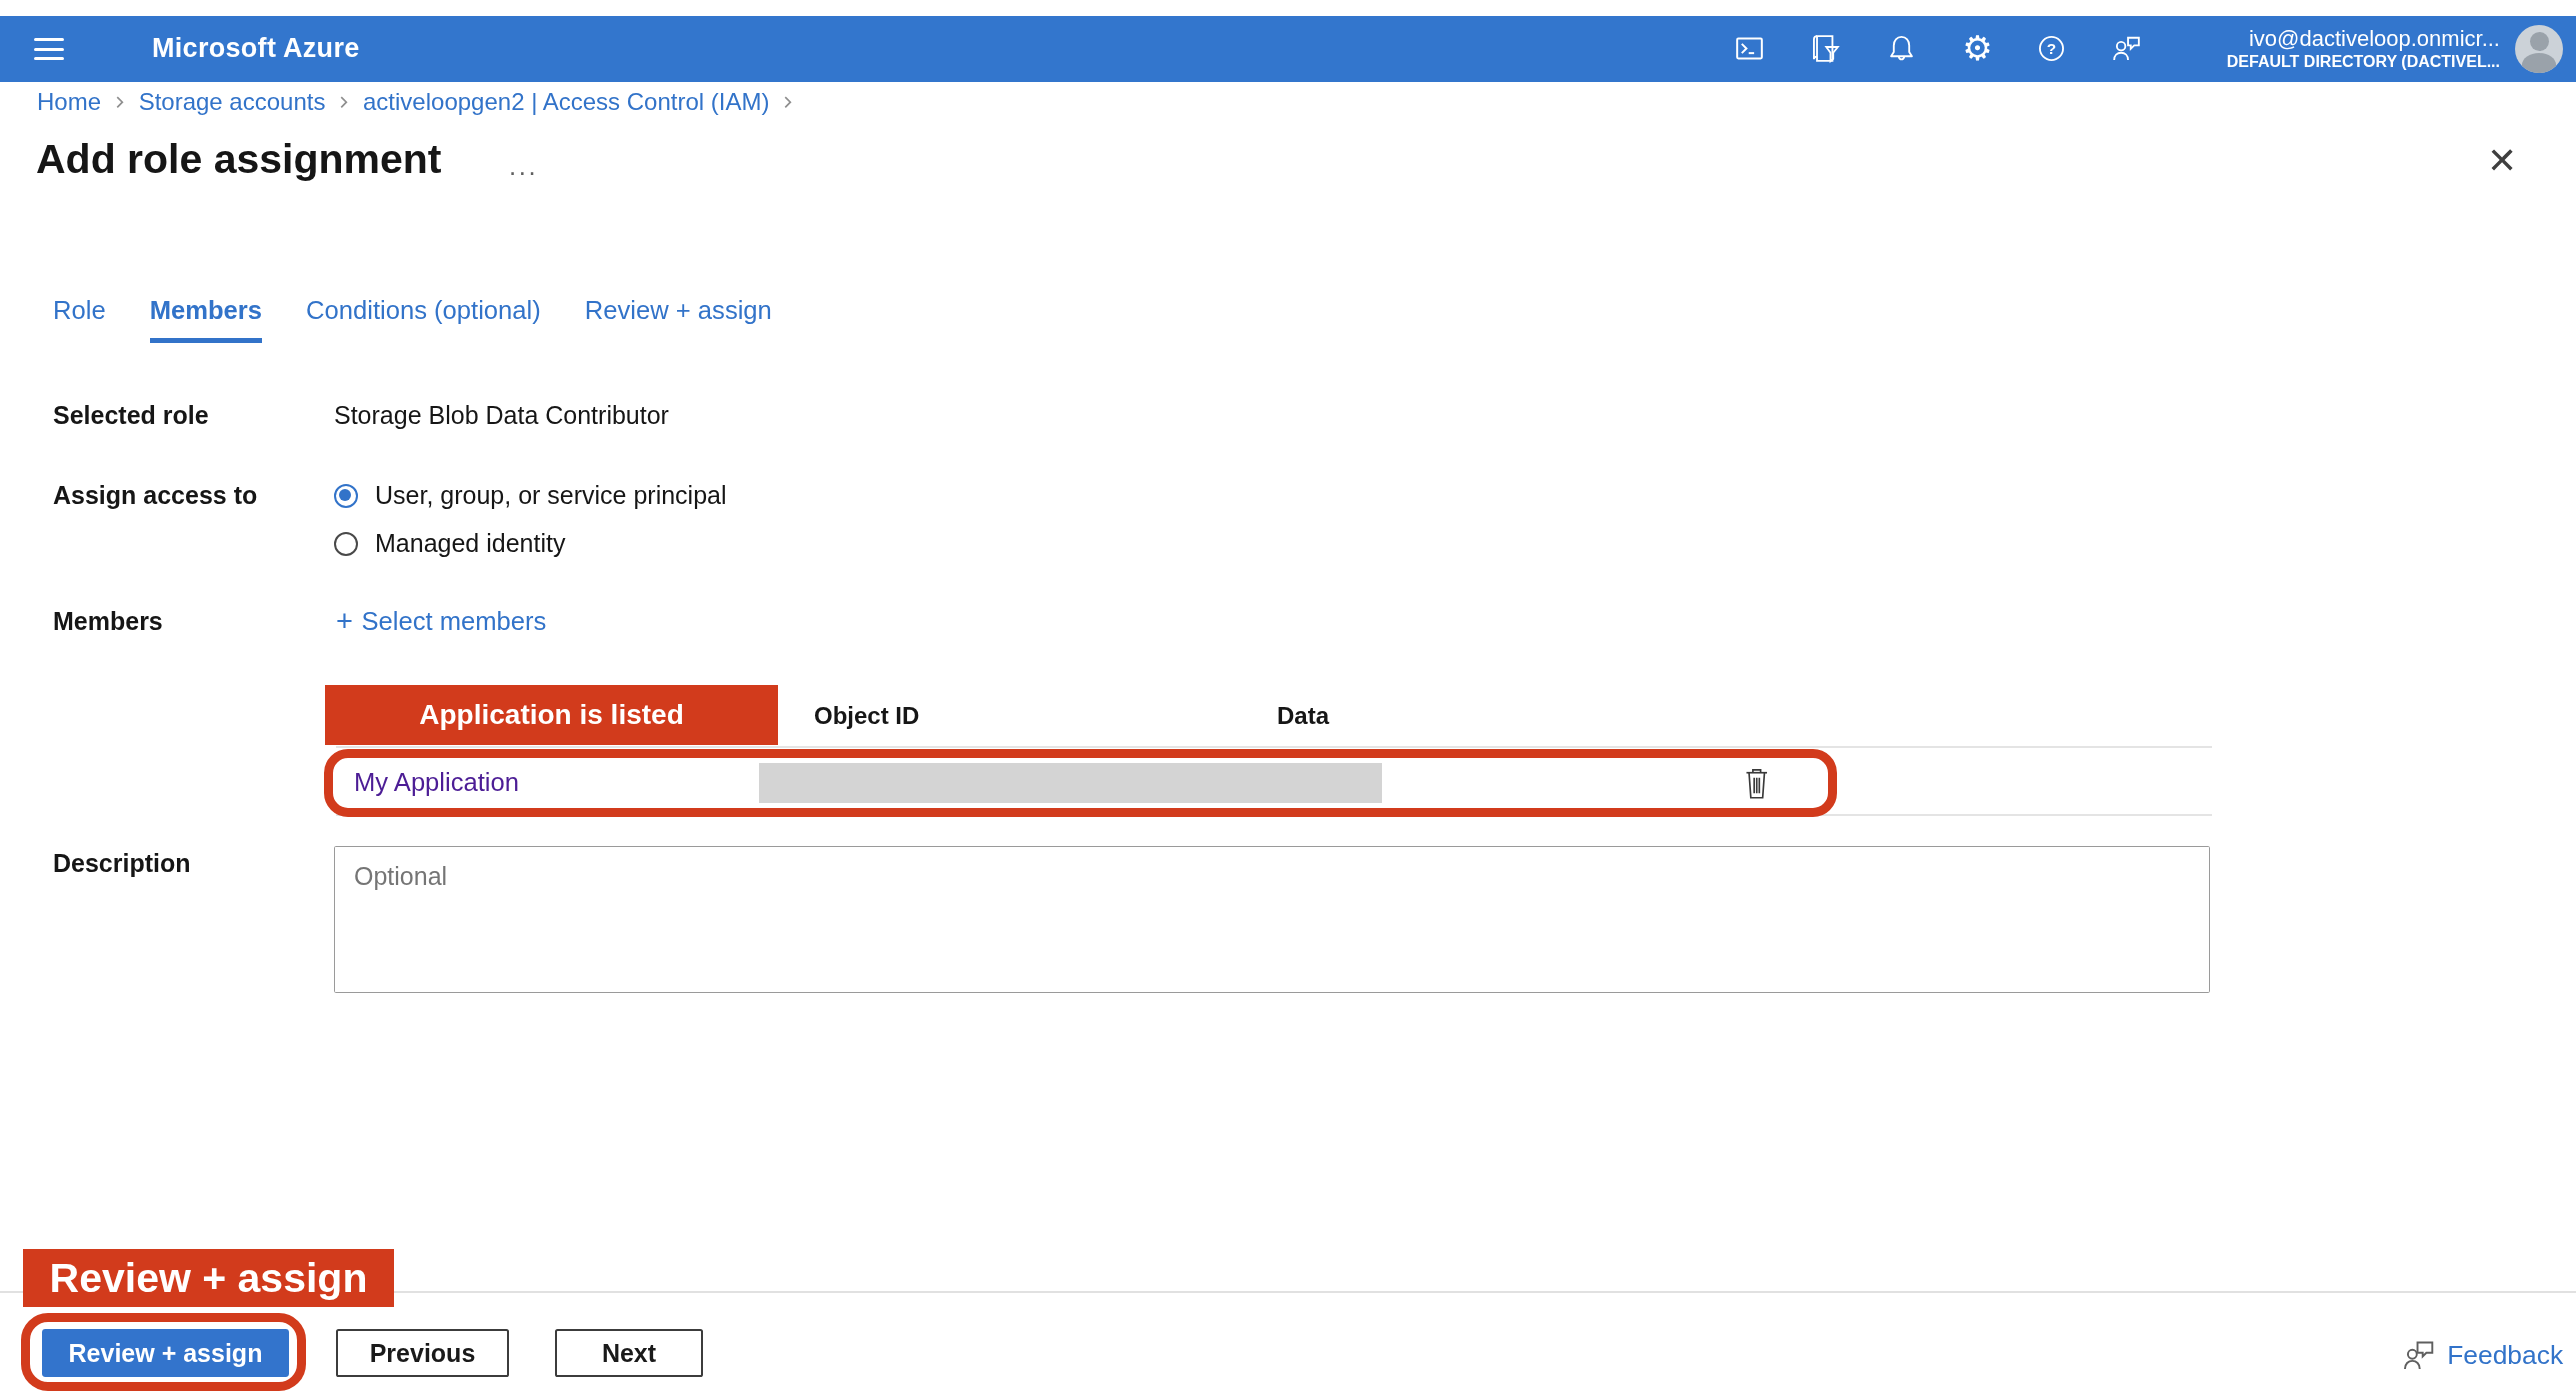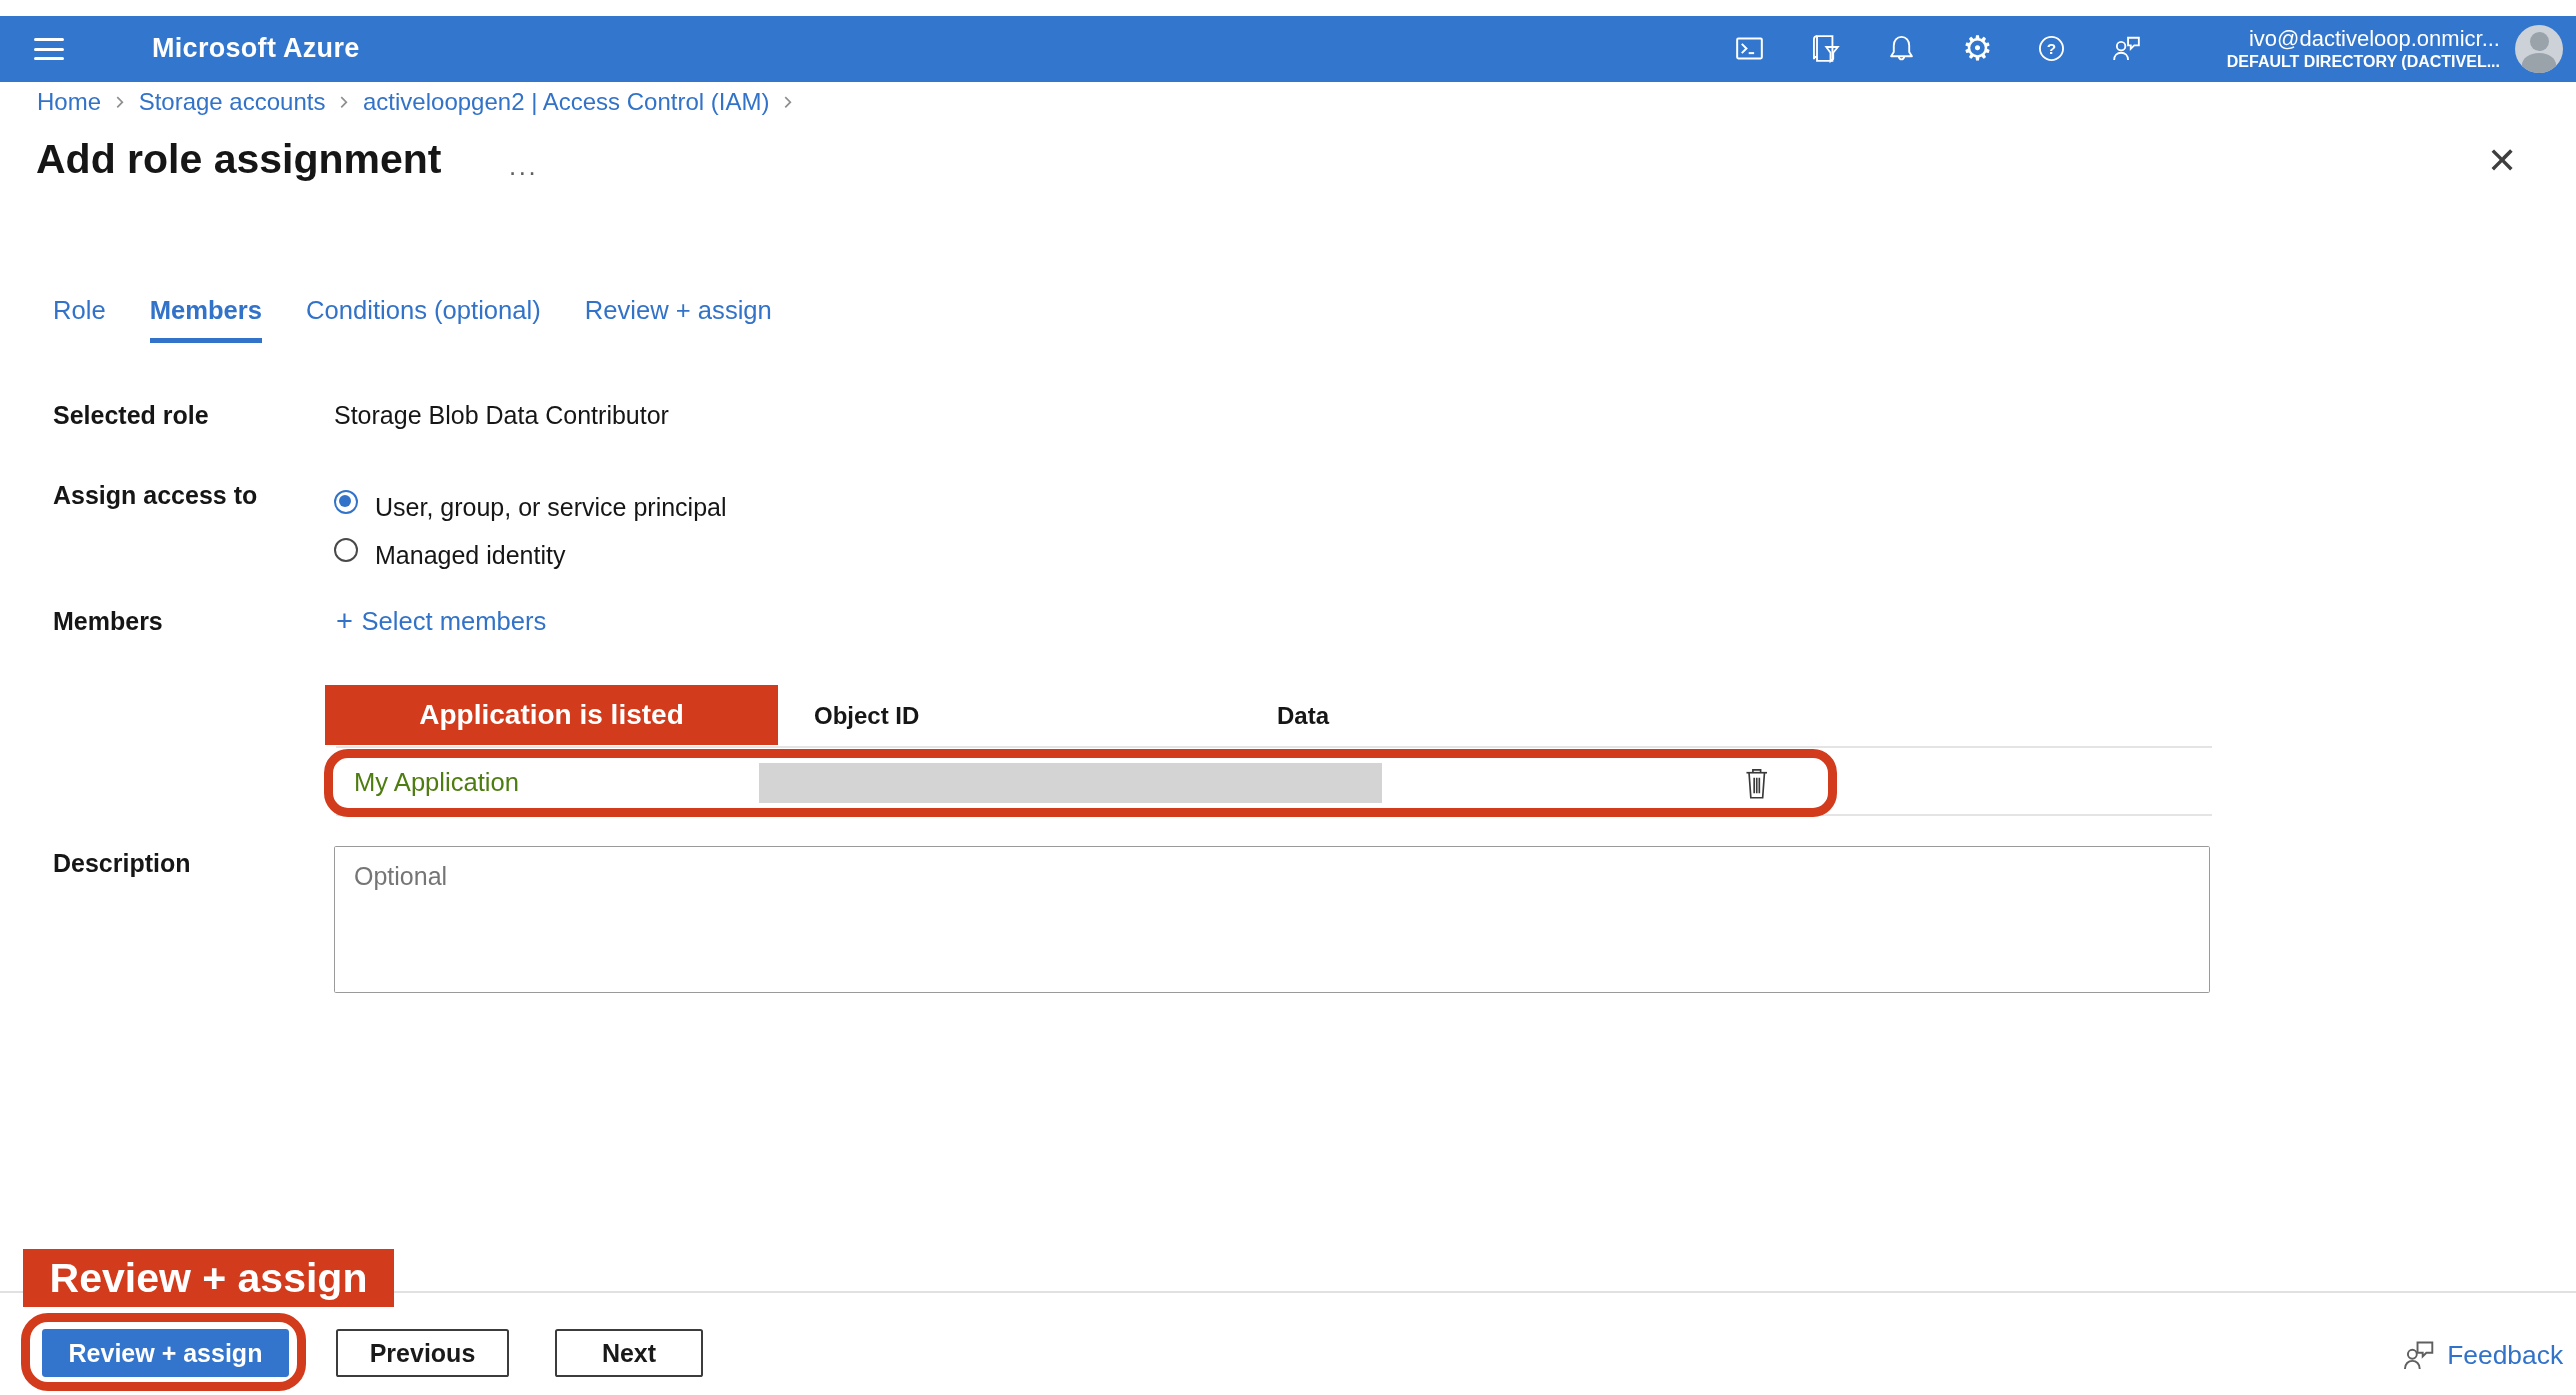--- a/index.html
+++ b/index.html
@@ -45,29 +45,29 @@
   .tab.active { font-weight: 700; border-bottom: 5.1px solid #3273c9; }
 
   
   .flabel { position: absolute; left: 53px; font-size: 25px; font-weight: 700; color: #161616; white-space: nowrap; }
   .fvalue { position: absolute; left: 334px; font-size: 25px; color: #161616; white-space: nowrap; }
   .radio-row { position: absolute; left: 334px; display: flex; align-items: center; gap: 17px; cursor: pointer; }
   .radio { width: 24px; height: 24px; border-radius: 50%; flex: 0 0 auto; }
   .radio.sel { border: 2.6px solid #3273c9; position: relative; }
   .radio.sel::after { content: ""; position: absolute; left: 3.4px; top: 3.4px; width: 12px; height: 12px; border-radius: 50%; background: #3273c9; }
   .radio.unsel { border: 2.6px solid #494949; }
-  .radio-label { font-size: 25px; color: #161616; white-space: nowrap; margin-top: 12px; }
+  .radio-label { font-size: 25px; color: #161616; white-space: nowrap; }
   .select-members { position: absolute; left: 336px; top: 607px; display: flex; align-items: center; gap: 8.5px;
     color: #3273c9; font-size: 25.6px; cursor: pointer; }
   .plus { font-size: 29px; font-weight: 400; line-height: 25.6px; }
 
   
   .th { position: absolute; font-size: 24px; font-weight: 700; color: #161616; }
   .hline { position: absolute; height: 1.7px; background: #e4e4e4; }
-  .row-name { position: absolute; left: 354px; top: 768px; font-size: 25.6px; color: #4d7c0f; }
+  .row-name { position: absolute; left: 354px; top: 768px; font-size: 25.6px; color: #4c1d95; }
   .redacted { position: absolute; left: 759px; top: 763px; width: 623px; height: 40px; background: #d4d4d4; }
   .trash { position: absolute; left: 1741px; top: 765px; cursor: pointer; }
 
   
   .ann-box { position: absolute; background: #d23b1c; color: #fff; font-weight: 700;
     display: flex; align-items: center; justify-content: center; white-space: nowrap; }
   .ann1 { left: 325px; top: 685px; width: 453px; height: 60px; font-size: 28px; }
   .ann2 { left: 23px; top: 1249px; width: 371px; height: 58px; font-size: 41px; }
   .ann-ring { position: absolute; border: 9.4px solid #d23b1c; background: transparent; }
   .ring1 { left: 324px; top: 749px; width: 1513px; height: 68px; border-radius: 24px; }

